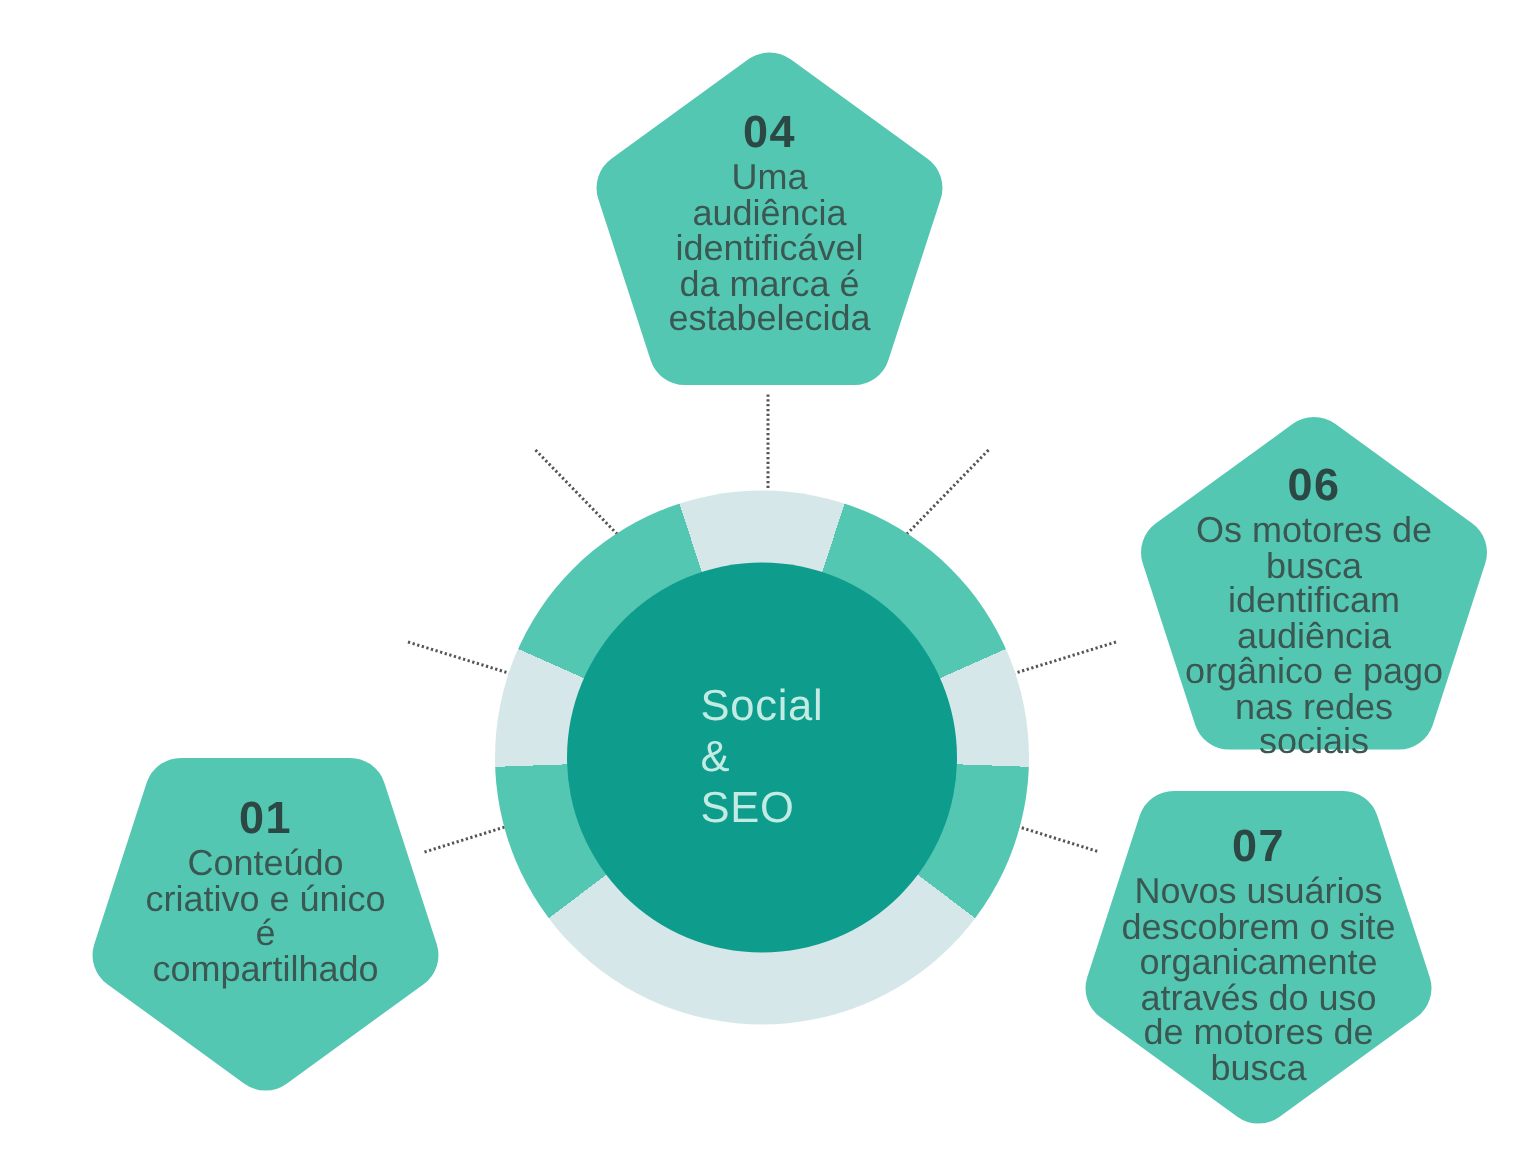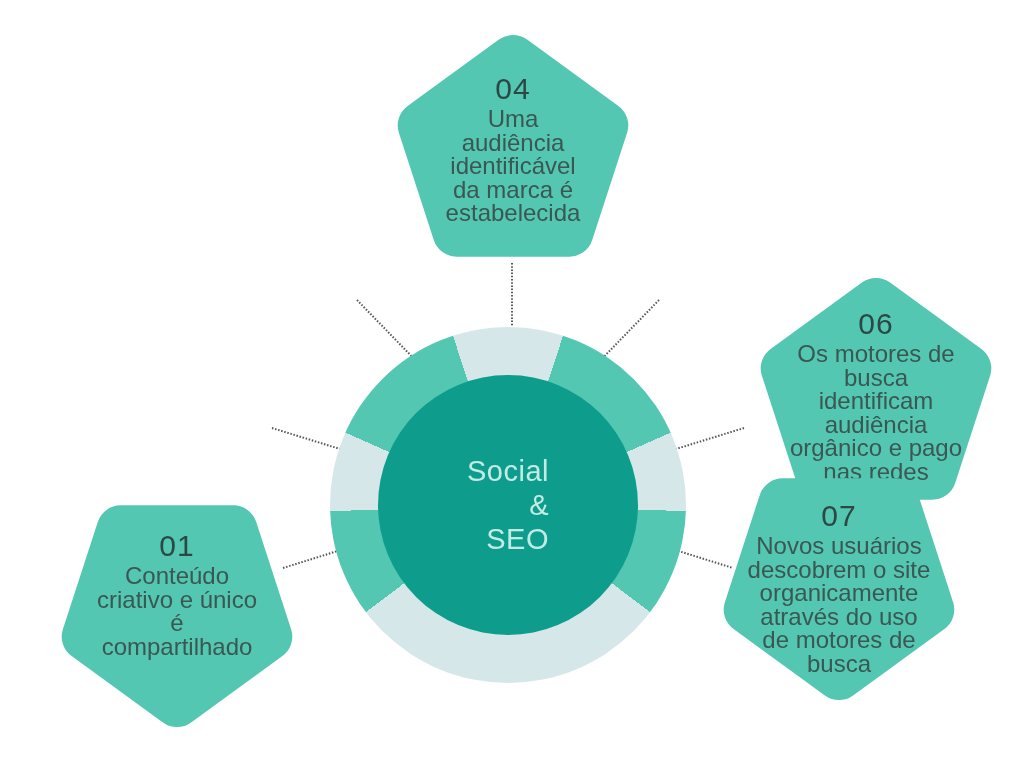--- a/index.html
+++ b/index.html
@@ -35,21 +35,21 @@
     border-radius: 50%;
     background: var(--dark-teal);
     display: flex;
     align-items: center;
     justify-content: center;
   }
   .hub-label {
     color: var(--center-text);
     font-size: 29px;
     line-height: 34px;
-    text-align: right;
+    text-align: left;
     white-space: pre-line;
     letter-spacing: 0.5px;
   }
 
   
   .connectors {
     position: absolute;
     left: 0; top: 0;
   }
   .connectors line {
@@ -76,21 +76,21 @@
   }
   .node-content {
     position: absolute;
     inset: 0;
     padding-top: var(--pt, 30px);
     text-align: center;
   }
   .num {
     font-size: 30px;
     line-height: 33px;
-    font-weight: 400;
+    font-weight: 700;
     letter-spacing: 1px;
     color: var(--number-text);
     margin: 0 0 2px 0;
   }
   .desc {
     font-size: 24px;
     line-height: 23.5px;
     color: var(--body-text);
     white-space: pre-line;
     padding: 0 4px;
@@ -165,21 +165,21 @@
       <div class="desc">Os motores de
 busca
 identificam
 audiência
 orgânico e pago
 nas redes
 sociais</div>
     </div>
   </div>
 
-  <div class="node" style="left:719px; top:466px; --pt:33px">
+  <div class="node" style="left:719px; top:515px; --pt:33px">
     <svg class="pent" viewBox="0 0 240 240">
         <use href="#pent-down"></use>
       </svg>
     <div class="node-content">
       <div class="num">07</div>
       <div class="desc">Novos usuários
 descobrem o site
 organicamente
 através do uso
 de motores de

